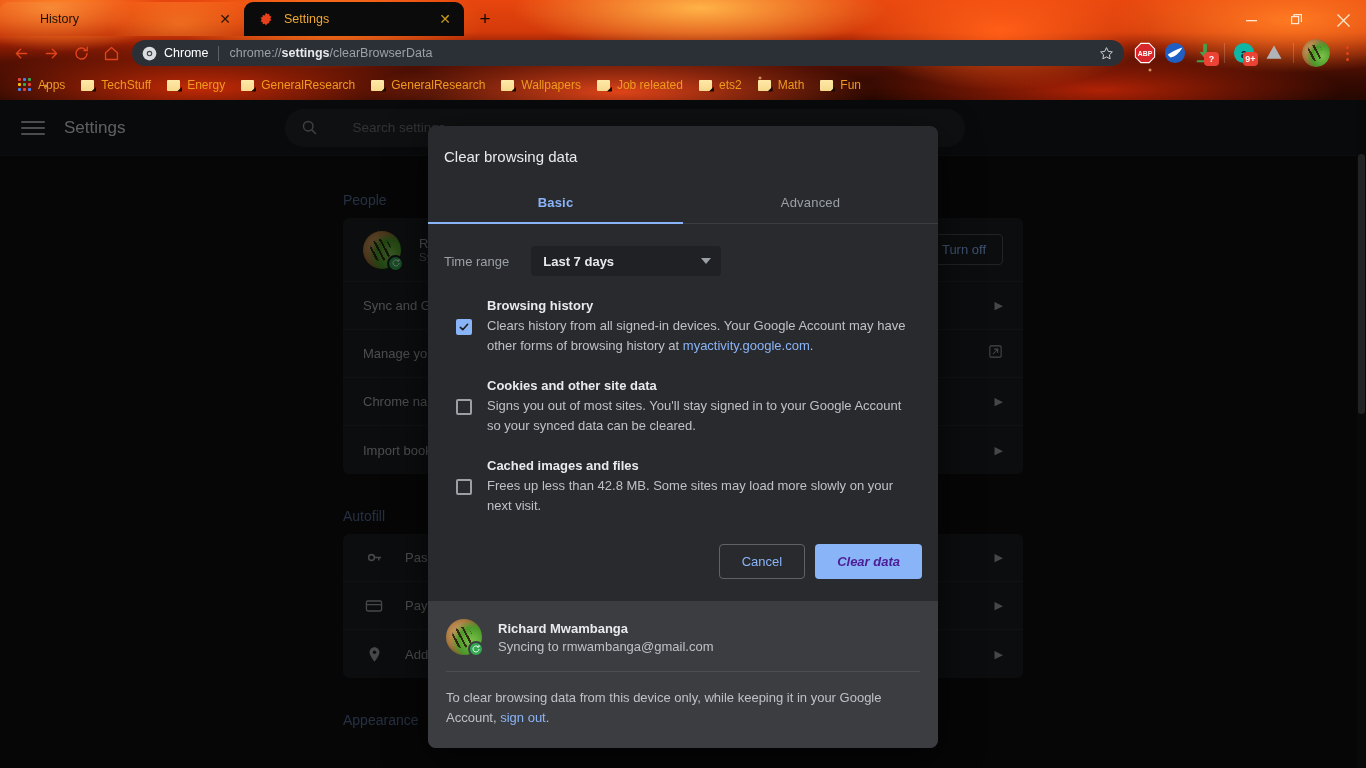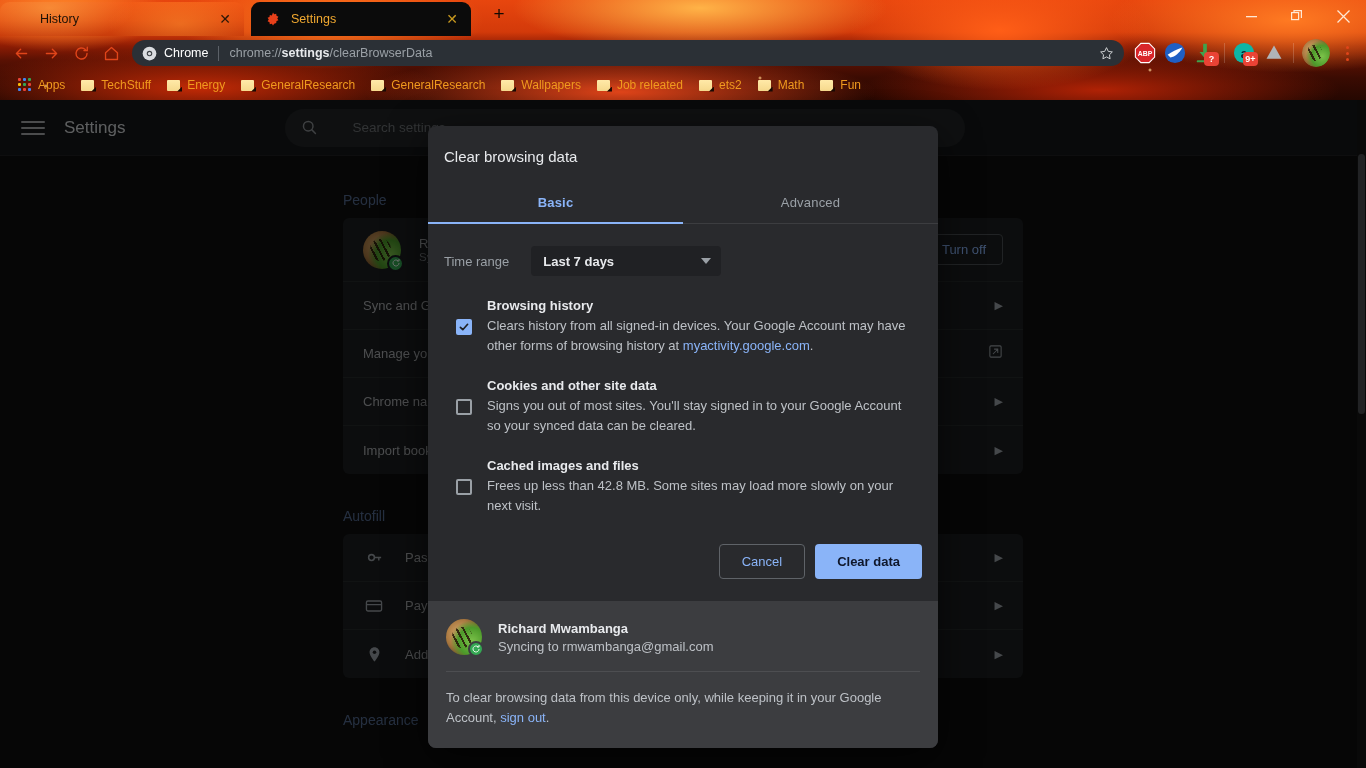--- a/index.html
+++ b/index.html
@@ -30,21 +30,21 @@
     background:
       radial-gradient(circle 2px at 46px 86px, #ffd080 0%, rgba(255,200,120,0) 100%),
       radial-gradient(circle 2px at 980px 44px, #ffe0a0 0%, rgba(255,200,120,0) 100%),
       radial-gradient(circle 2px at 1150px 70px, #ffd898 0%, rgba(255,200,120,0) 100%),
       radial-gradient(circle 2px at 760px 78px, #ffcf88 0%, rgba(255,200,120,0) 100%);
   }
 
   
   .tabstrip {
     position: absolute; left: 0; top: 0; width: 1366px; height: 36px;
-    display: flex; align-items: flex-start; z-index: 5; gap: 7px;
+    display: flex; align-items: flex-end; z-index: 5;
   }
   .tab {
     position: relative; height: 34px; display: flex; align-items: center;
     border-radius: 9px 9px 0 0; padding: 0 10px 0 14px; margin-top: 2px;
     cursor: default; overflow: hidden;
   }
   .tab.inactive {
     width: 244px;
     background:
       radial-gradient(ellipse 120px 50px at 50px 6px, rgba(255,180,80,.55) 0%, rgba(255,120,30,0) 70%),
@@ -201,21 +201,21 @@
   .cb.on { background: #8ab4f8; }
   .item-txt { flex: 1; padding-right: 8px; }
   .item-h { font-size: 13px; color: #e8eaed; font-weight: 700; margin-bottom: 3px; }
   .item-d { font-size: 13px; color: #bdc1c6; line-height: 20px; }
   .item-d a { color: #8ab4f8; text-decoration: none; }
   .dlg-actions { display: flex; justify-content: flex-end; gap: 10px; padding: 6px 16px 22px 16px; }
   .btn {
     font-size: 13px; font-family: inherit; border-radius: 4px; padding: 9px 22px; border: none;
   }
   .btn-cancel { background: transparent; border: 1px solid #5f6368; color: #8ab4f8; }
-  .btn-primary { background: #8ab4f8; color: #0f172a; font-weight: 600; }
+  .btn-primary { background: #8ab4f8; color: #4c1d95; font-weight: 600; font-style: italic; }
   .dlg-footer { background: #3c3d40; padding: 18px 18px 20px 18px; }
   .footer-user { display: flex; align-items: center; padding-bottom: 16px; border-bottom: 1px solid #4d4e51; }
   .avatar-md { width: 36px; height: 36px; border-radius: 50%; position: relative; flex: 0 0 36px; margin-right: 16px; }
   .avatar-md .syncbadge { border-color: #3c3d40; width: 16px; height: 16px; right: -2px; bottom: -2px; }
   .fu-name { font-size: 13px; color: #e8eaed; font-weight: 700; margin-bottom: 3px; }
   .fu-mail { font-size: 13px; color: #bdc1c6; }
   .footer-note { font-size: 13px; color: #bdc1c6; line-height: 20px; padding-top: 16px; }
   .footer-note a { color: #8ab4f8; text-decoration: none; }
 </style>
 </head>

